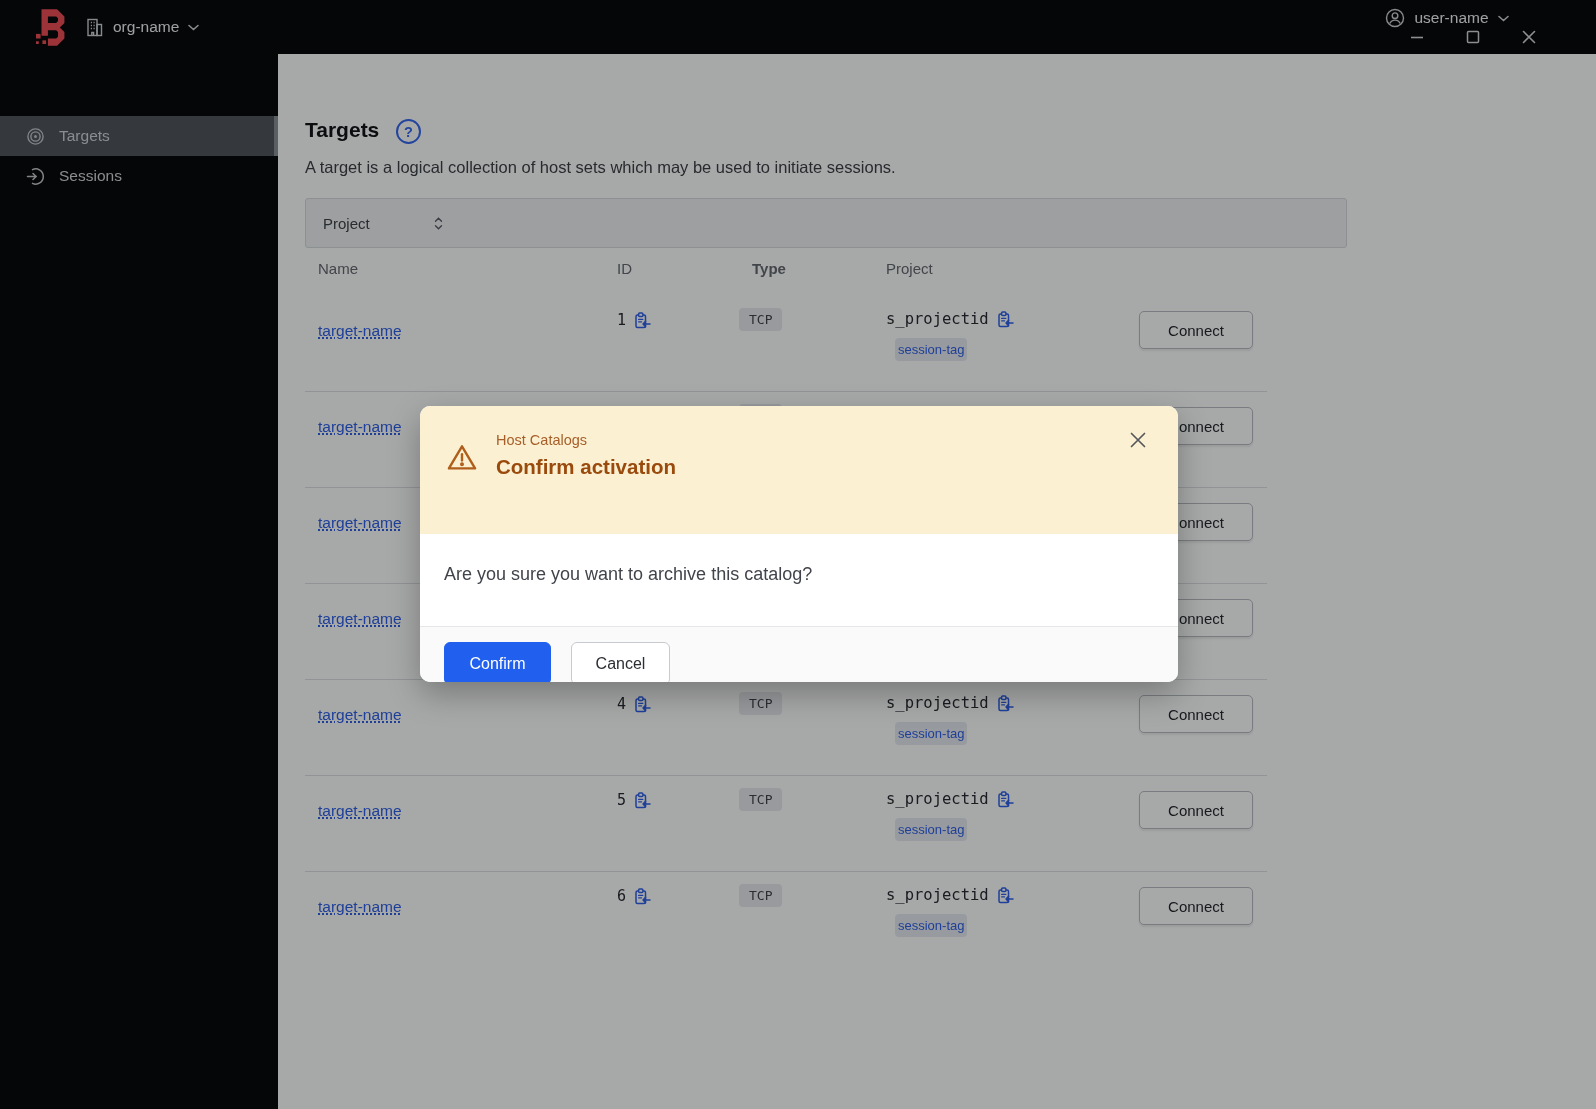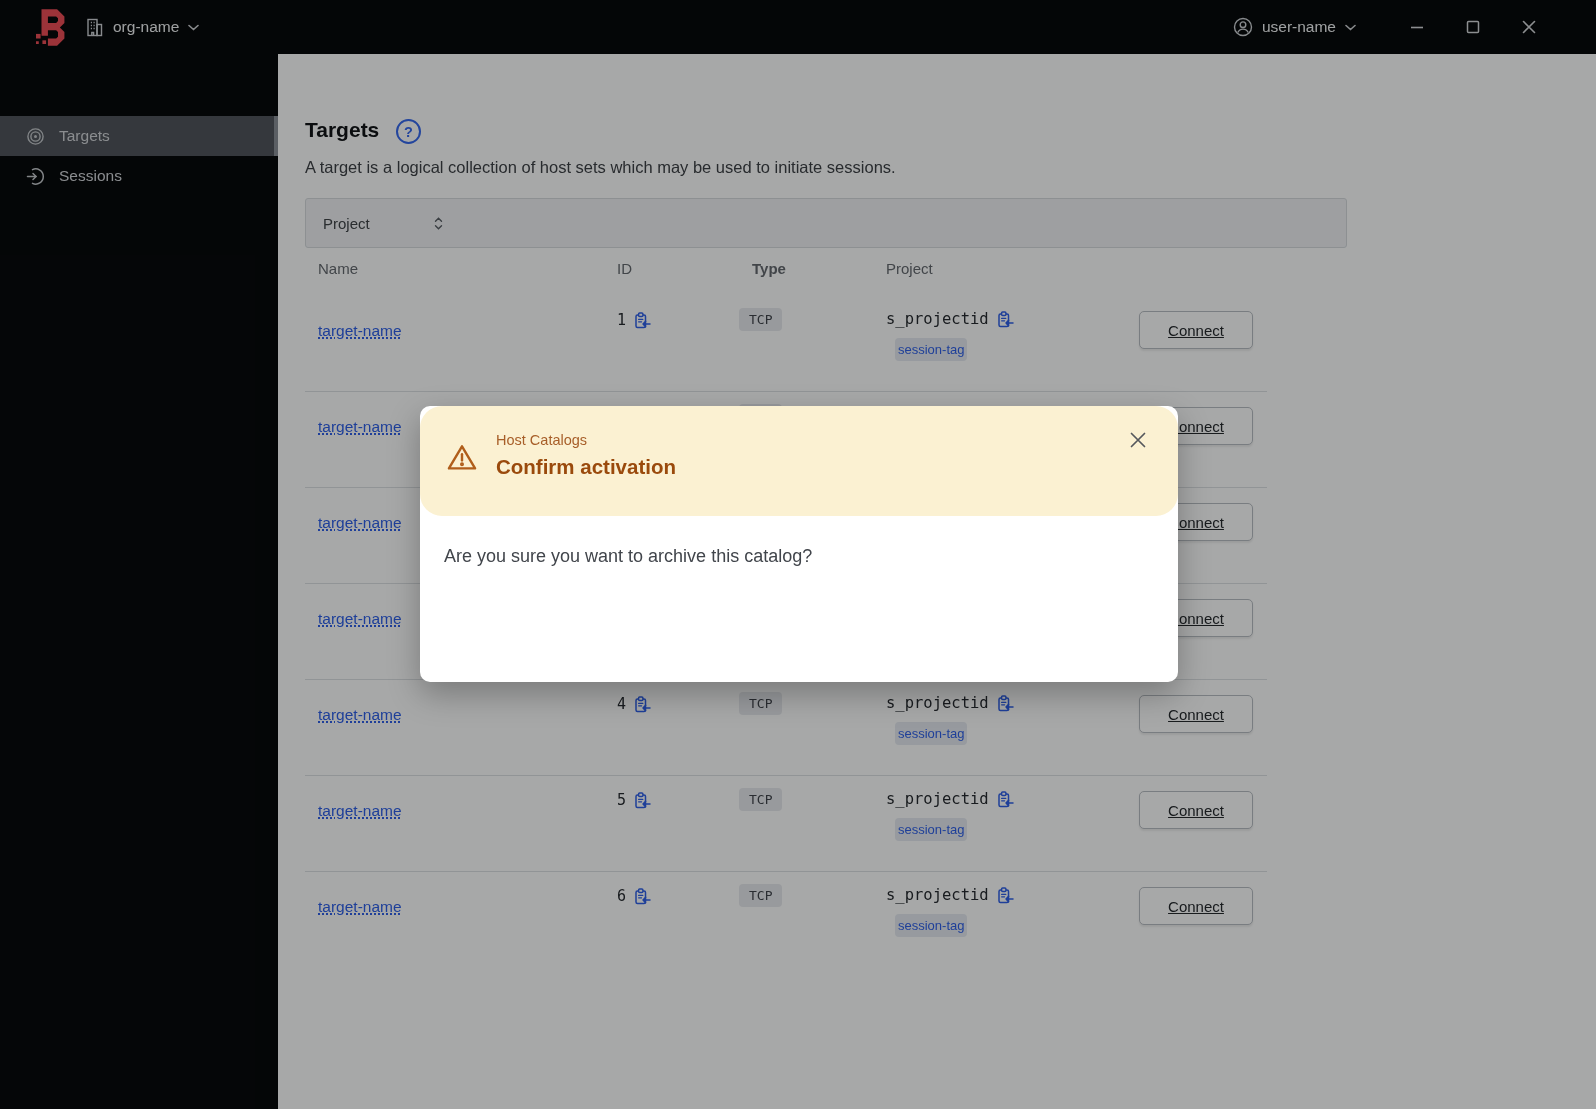--- a/index.html
+++ b/index.html
@@ -23,21 +23,21 @@
     --logo-red:#ef4c55;
   }
   *{margin:0;padding:0;box-sizing:border-box;}
   html,body{width:1596px;height:1109px;overflow:hidden;}
   body{font-family:"Liberation Sans",sans-serif;background:#fff;position:relative;}
 
   
   .topbar{position:absolute;left:0;top:0;width:1596px;height:54px;background:var(--black);
     display:flex;align-items:center;justify-content:space-between;z-index:10;}
   .topbar-left{display:flex;align-items:center;gap:16px;padding-left:36px;}
-  .topbar-right{display:flex;align-items:center;padding-right:58px;}
+  .topbar-right{display:flex;align-items:center;padding-right:58px;flex-direction:column;}
   .org-group,.user-group{display:flex;align-items:center;gap:9px;color:#f2f3f4;font-size:15.5px;cursor:pointer;}
   .win-controls{display:flex;align-items:center;gap:38px;margin-left:52px;}
   .win-btn{display:flex;align-items:center;justify-content:center;width:18px;height:18px;cursor:pointer;}
 
   
   .sidebar{position:absolute;left:0;top:54px;width:278px;height:1055px;background:var(--black);z-index:10;}
   .nav{margin-top:62px;}
   .nav-item{height:40px;display:flex;align-items:center;gap:14px;padding-left:25px;
     color:var(--sidebar-text);font-size:15.5px;cursor:pointer;}
   .nav-item.active{background:var(--sidebar-active);border-right:4px solid #8b9097;}
@@ -72,27 +72,27 @@
   .cell.c-type{left:434px;top:12px;}
   .type-badge{background:var(--badge-bg);color:#3f434a;border-radius:4px;padding:4px 10px;
     font-family:"DejaVu Sans Mono",monospace;font-size:13px;}
   .cell.c-project{left:581px;top:14px;}
   .proj-text{font-family:"DejaVu Sans Mono",monospace;font-size:15.5px;color:#26292e;}
   .cell.c-tag{left:590px;top:42px;}
   .tag-badge{background:var(--tag-bg);color:var(--link);border-radius:4px;padding:4px 3px;
     font-size:13px;cursor:pointer;text-decoration:none;}
   .connect-btn{position:absolute;left:834px;top:15px;width:114px;height:38px;background:#fff;
     border:1px solid #b9bdc3;border-radius:5px;font-size:15px;color:#25282c;cursor:pointer;
-    box-shadow:0 2px 2px rgba(0,0,0,0.08);font-family:"Liberation Sans",sans-serif;text-decoration:underline;}
+    box-shadow:0 2px 2px rgba(0,0,0,0.08);font-family:"Liberation Sans",sans-serif;}
 
   
   .overlay{position:absolute;inset:0;background:rgba(4,5,7,0.35);z-index:40;}
   .modal{position:absolute;left:420px;top:406px;width:758px;height:276px;background:#fff;
     border-radius:10px;box-shadow:0 12px 32px rgba(0,0,0,0.28);z-index:50;overflow:hidden;}
-  .modal-header{position:relative;height:110px;background:var(--warn-bg);border-radius:22px;}
+  .modal-header{position:relative;height:128px;background:var(--warn-bg);}
   .warning-icon{position:absolute;left:26px;top:36px;}
   .modal-eyebrow{position:absolute;left:76px;top:26px;font-size:14.5px;color:var(--warn-eyebrow);}
   .modal-title{position:absolute;left:76px;top:49px;font-size:20.5px;font-weight:700;color:var(--warn-title);}
   .modal-close{position:absolute;right:30px;top:24px;width:20px;height:20px;cursor:pointer;
     display:flex;align-items:center;justify-content:center;background:none;border:none;}
   .modal-body{position:relative;height:92px;background:#fff;}
   .modal-message{position:absolute;left:24px;top:30px;font-size:18px;color:#41454b;}
   .modal-footer{height:74px;background:#fafafa;border-top:1px solid #e4e6e9;
     display:flex;align-items:center;gap:20px;padding-left:24px;}
   .btn{height:43px;border-radius:6px;font-size:16px;cursor:pointer;font-family:"Liberation Sans",sans-serif;}
@@ -476,13 +476,17 @@
     <div class="modal-title">Confirm activation</div>
     <button class="modal-close">
       <svg width="18" height="18" viewBox="0 0 18 18" stroke="#55585d" stroke-width="1.7" stroke-linecap="round">
           <path d="M2.5 2.5 L15.5 15.5 M15.5 2.5 L2.5 15.5"></path>
         </svg>
     </button>
   </div>
   <div class="modal-body">
     <div class="modal-message">Are you sure you want to archive this catalog?</div>
   </div>
+  <div class="modal-footer">
+    <button class="btn btn-confirm">Confirm</button>
+    <button class="btn btn-cancel">Cancel</button>
+  </div>
 </div>
 
 </body></html>

